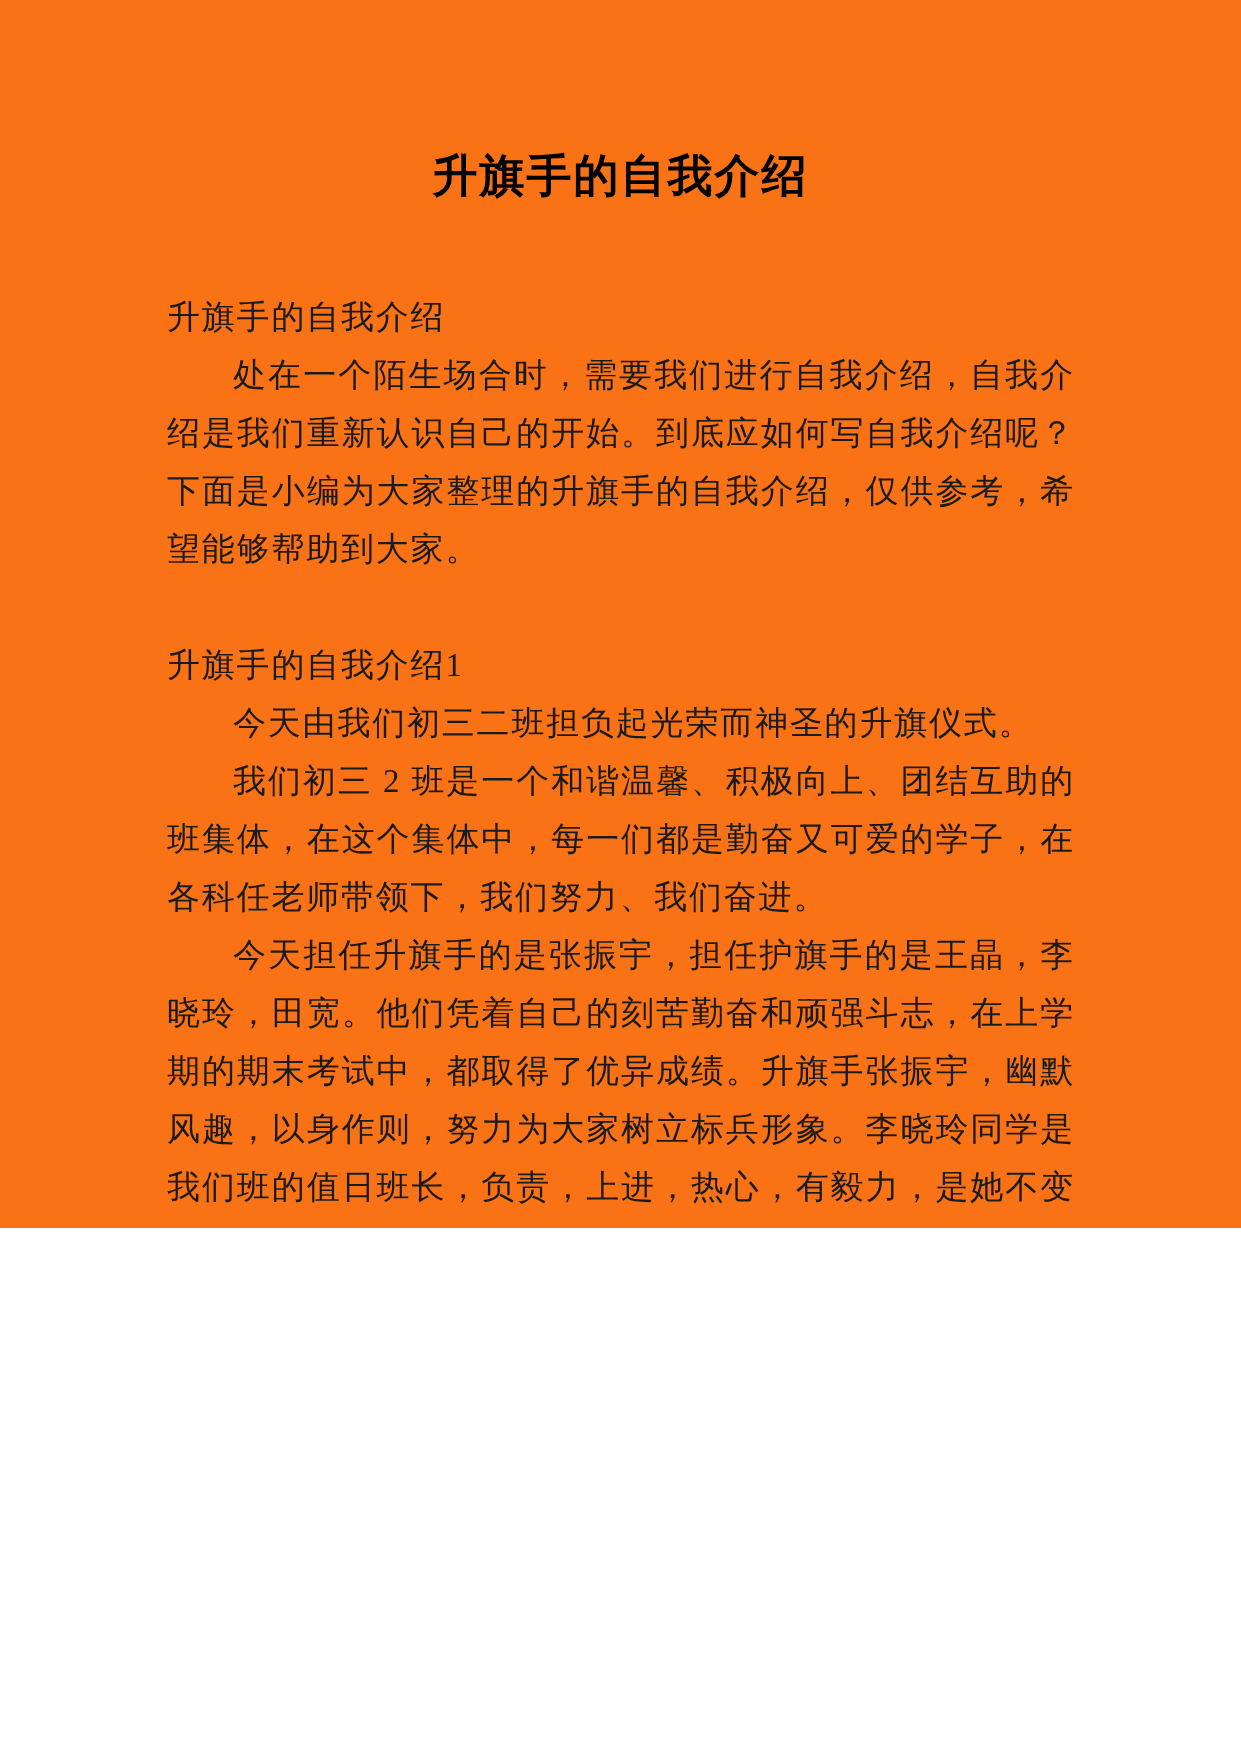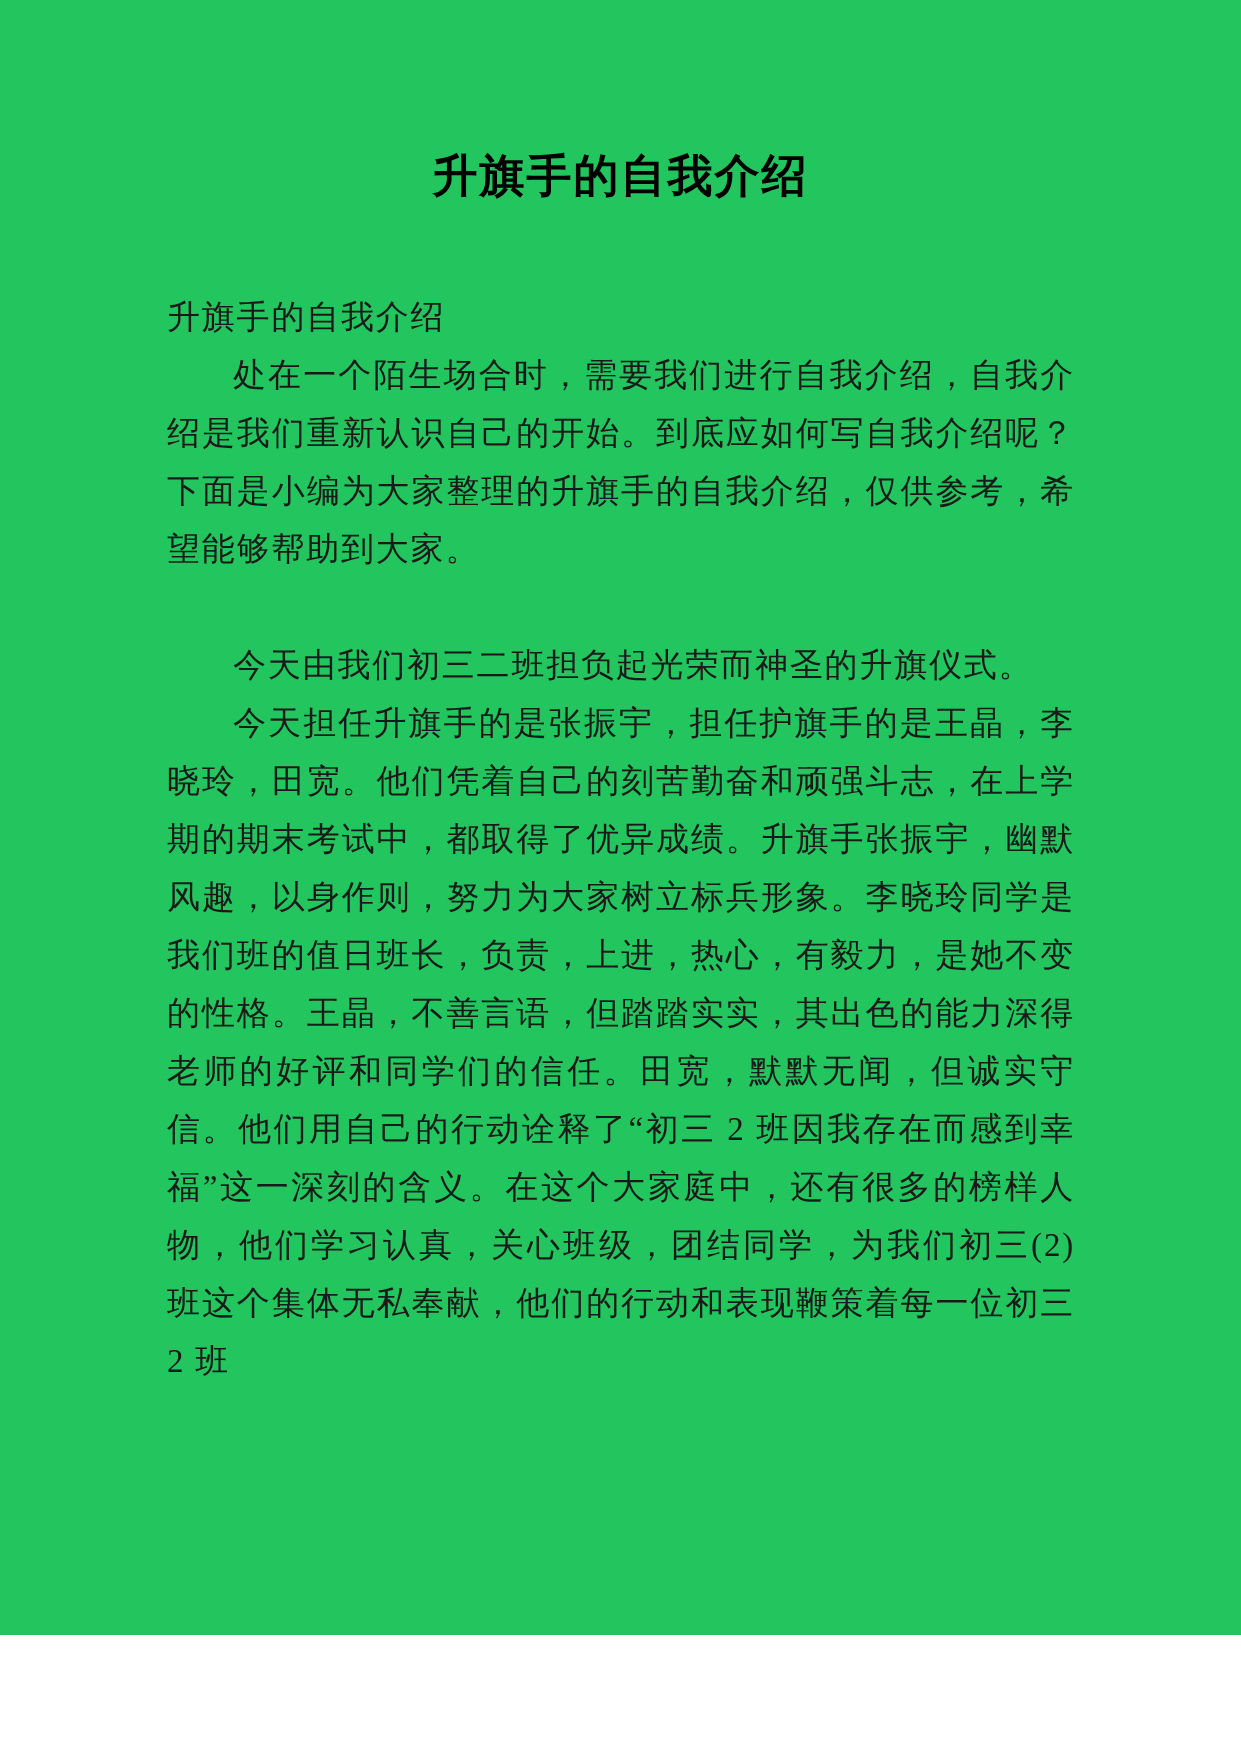--- a/index.html
+++ b/index.html
@@ -3,22 +3,22 @@
 <meta charset="utf-8">
 <style>
   html, body {
     margin: 0;
     padding: 0;
     background: #ffffff;
   }
   .page {
     position: relative;
     width: 1241px;
-    height: 1635px;
-    background: #22c55e;
+    height: 1228px;
+    background: #f97316;
     overflow: hidden;
   }
   .doc-title {
     position: absolute;
     top: 140px;
     left: 0;
     width: 100%;
     text-align: center;
     font-family: "Liberation Serif", "DejaVu Serif", serif;
     font-weight: 700;
@@ -54,16 +54,18 @@
 </head>
 <body>
 
 <div class="page">
   <div class="doc-title">升旗手的自我介绍</div>
 
   <div class="content">
     <p class="plain">升旗手的自我介绍</p>
     <p class="indent">处在一个陌生场合时，需要我们进行自我介绍，自我介绍是我们重新认识自己的开始。到底应如何写自我介绍呢？下面是小编为大家整理的升旗手的自我介绍，仅供参考，希望能够帮助到大家。</p>
     <p class="blank"></p>
+    <p class="plain">升旗手的自我介绍1</p>
     <p class="indent">今天由我们初三二班担负起光荣而神圣的升旗仪式。</p>
+    <p class="indent">我们初三 2 班是一个和谐温馨、积极向上、团结互助的班集体，在这个集体中，每一们都是勤奋又可爱的学子，在各科任老师带领下，我们努力、我们奋进。</p>
     <p class="indent">今天担任升旗手的是张振宇，担任护旗手的是王晶，李晓玲，田宽。他们凭着自己的刻苦勤奋和顽强斗志，在上学期的期末考试中，都取得了优异成绩。升旗手张振宇，幽默风趣，以身作则，努力为大家树立标兵形象。李晓玲同学是我们班的值日班长，负责，上进，热心，有毅力，是她不变的性格。王晶，不善言语，但踏踏实实，其出色的能力深得老师的好评和同学们的信任。田宽，默默无闻，但诚实守信。他们用自己的行动诠释了“初三 2 班因我存在而感到幸福”这一深刻的含义。在这个大家庭中，还有很多的榜样人物，他们学习认真，关心班级，团结同学，为我们初三(2)班这个集体无私奉献，他们的行动和表现鞭策着每一位初三 2 班</p>
   </div>
 </div>
 
 </body></html>

